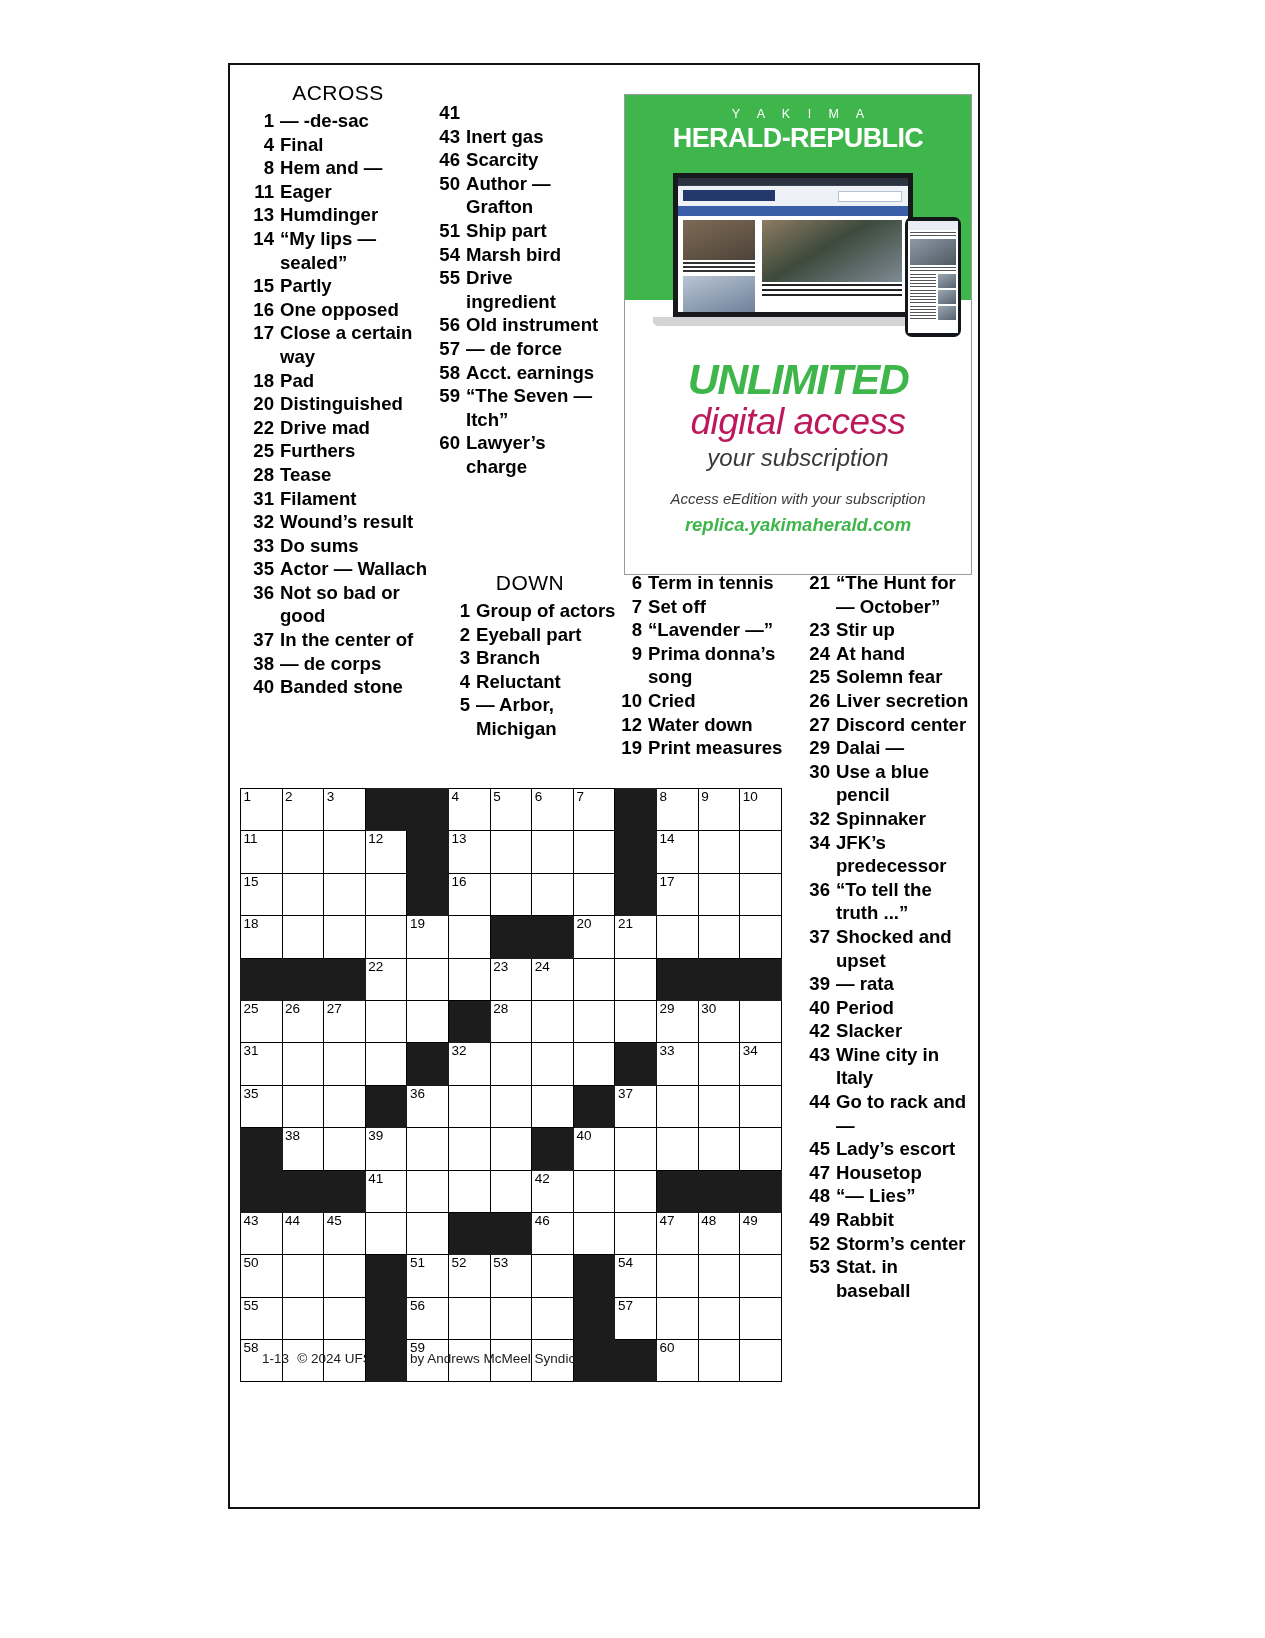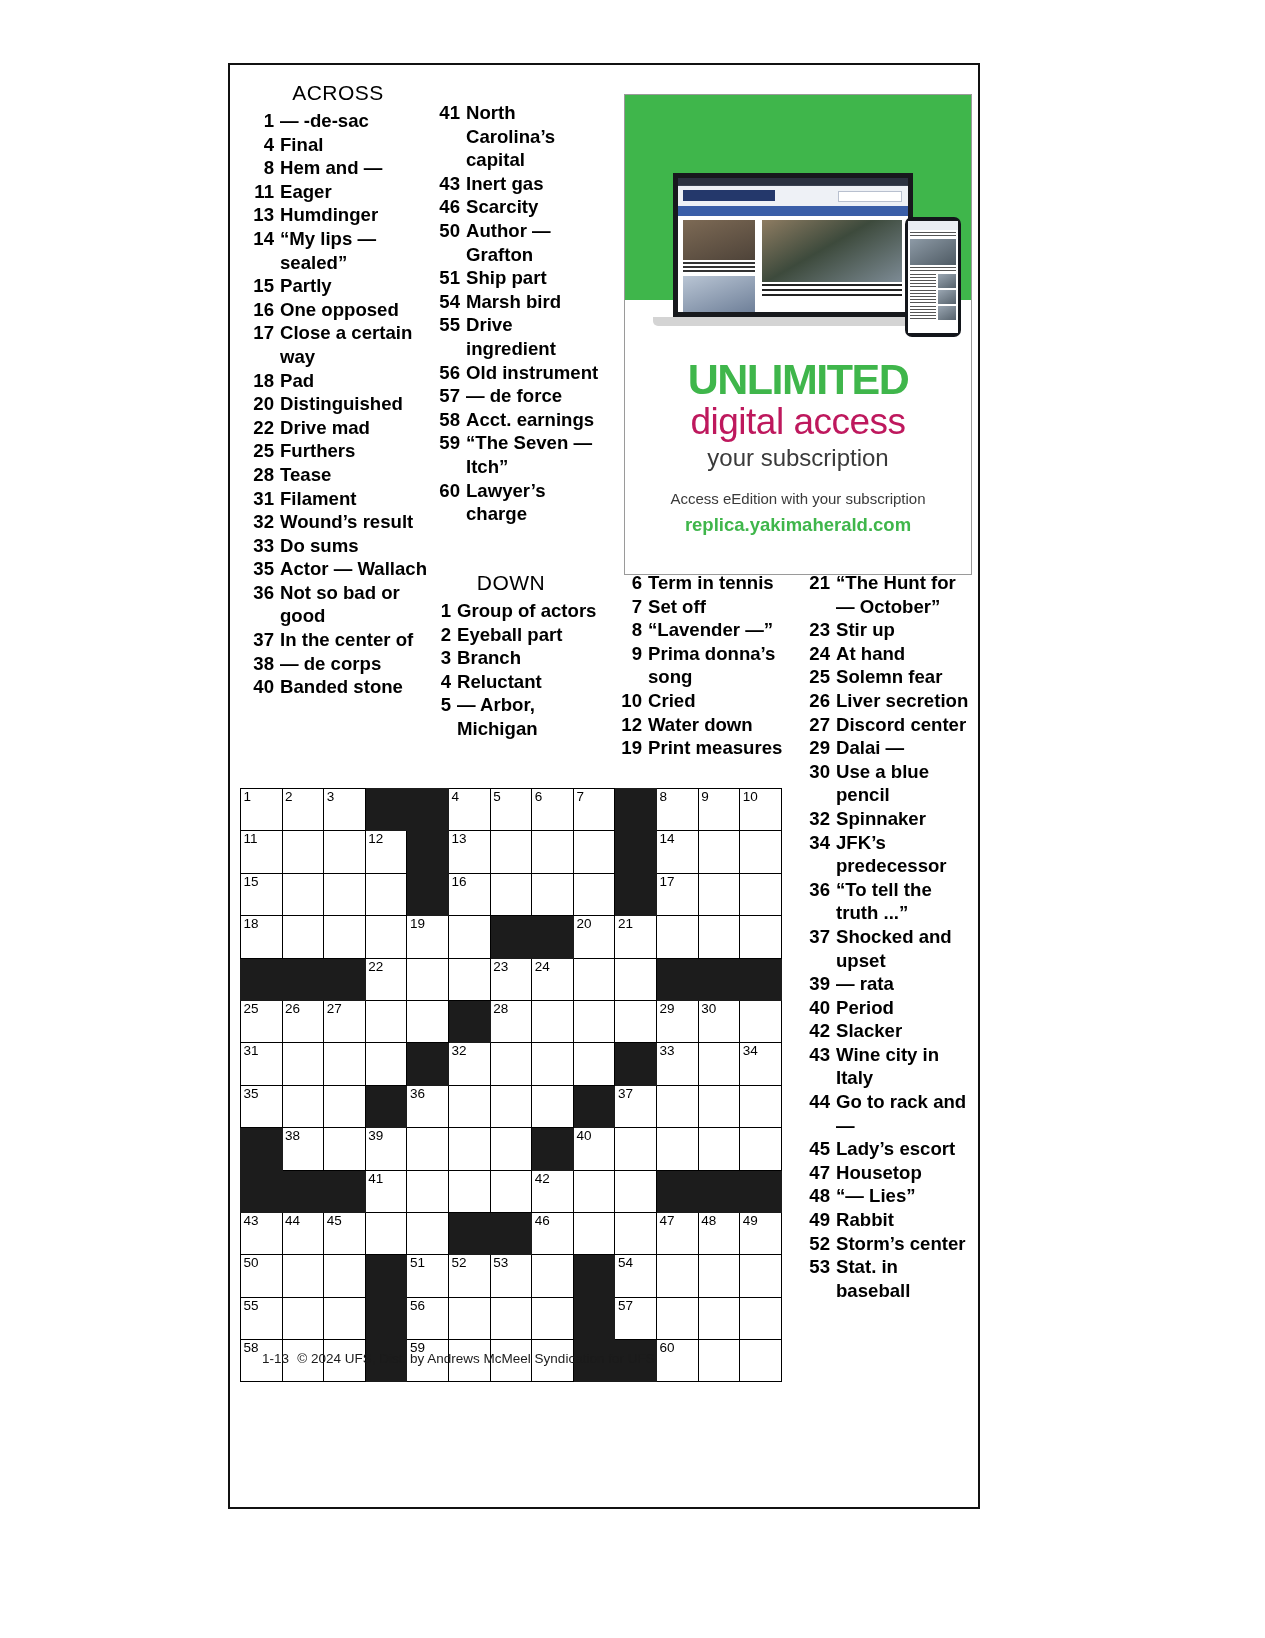--- a/index.html
+++ b/index.html
@@ -171,20 +171,21 @@
   .ph-img { height: 26px; margin: 2px; background: linear-gradient(150deg,#8d9aa6,#4e5a63); }
   .ph-line { height: 5px; margin: 2px; background: repeating-linear-gradient(#555 0 1.2px, transparent 1.2px 3px); }
   .ph-row { display:flex; margin:2px; gap:2px; }
   .ph-row .t { width: 18px; height: 14px; background: linear-gradient(150deg,#9aa6b2,#56626c); }
   .ph-row .l { flex:1; background: repeating-linear-gradient(#555 0 1.2px, transparent 1.2px 3px); }
 
   #ad-copy {
     position: absolute;
     left: 0; top: 262px; width: 100%;
     text-align: center;
+    font-style: italic;
   }
   #ad-unlimited {
     font-size: 43px;
     font-weight: bold;
     color: #3fb64b;
     letter-spacing: -1.5px;
     line-height: 44px;
   }
   #ad-digital {
     font-size: 37px;
@@ -211,21 +212,21 @@
     color: #3fb64b;
   }
 
   
   #mid-region {
     position: absolute;
     left: 10px;
     top: 500px;
     width: 732px;
   }
-  #down-col-1 { position: absolute; left: 185px; top: 6px; width: 172px; }
+  #down-col-1 { position: absolute; left: 204px; top: 6px; width: 172px; }
   #down-col-2 { position: absolute; left: 376px; top: 6px; width: 172px; }
   #down-col-3 { position: absolute; left: 564px; top: 6px; width: 172px; }
 
   
   #grid-wrap {
     position: absolute;
     left: 10px;
     top: 723px;
     width: 542px;
   }
@@ -362,21 +363,20 @@
             <span class="num">40</span>
             <span class="txt">Banded stone</span>
           </li>
         </ul>
     </div>
 
     <div id="across-col-2">
       <ul class="clue-list" id="across2-list">
           <li class="clue">
             <span class="num">41</span>
-            <span class="txt">North Carolina’s capital</span>
           </li>
           <li class="clue">
             <span class="num">43</span>
             <span class="txt">Inert gas</span>
           </li>
           <li class="clue">
             <span class="num">46</span>
             <span class="txt">Scarcity</span>
           </li>
           <li class="clue">
@@ -414,20 +414,24 @@
           <li class="clue">
             <span class="num">60</span>
             <span class="txt">Lawyer’s charge</span>
           </li>
         </ul>
     </div>
 
     <div id="ad-box">
       <div id="ad-green"></div>
 
+      <div id="ad-masthead">
+        <div class="kicker">Y A K I M A</div>
+        <div class="mast">HERALD-REPUBLIC</div>
+      </div>
 
       <div id="device-area">
         <div id="laptop">
           <div id="laptop-screen">
             <div class="browser-bar"></div>
             <div class="site-head">
               <div class="site-logo"></div>
               <div class="site-search"></div>
             </div>
             <div class="site-nav"></div>

